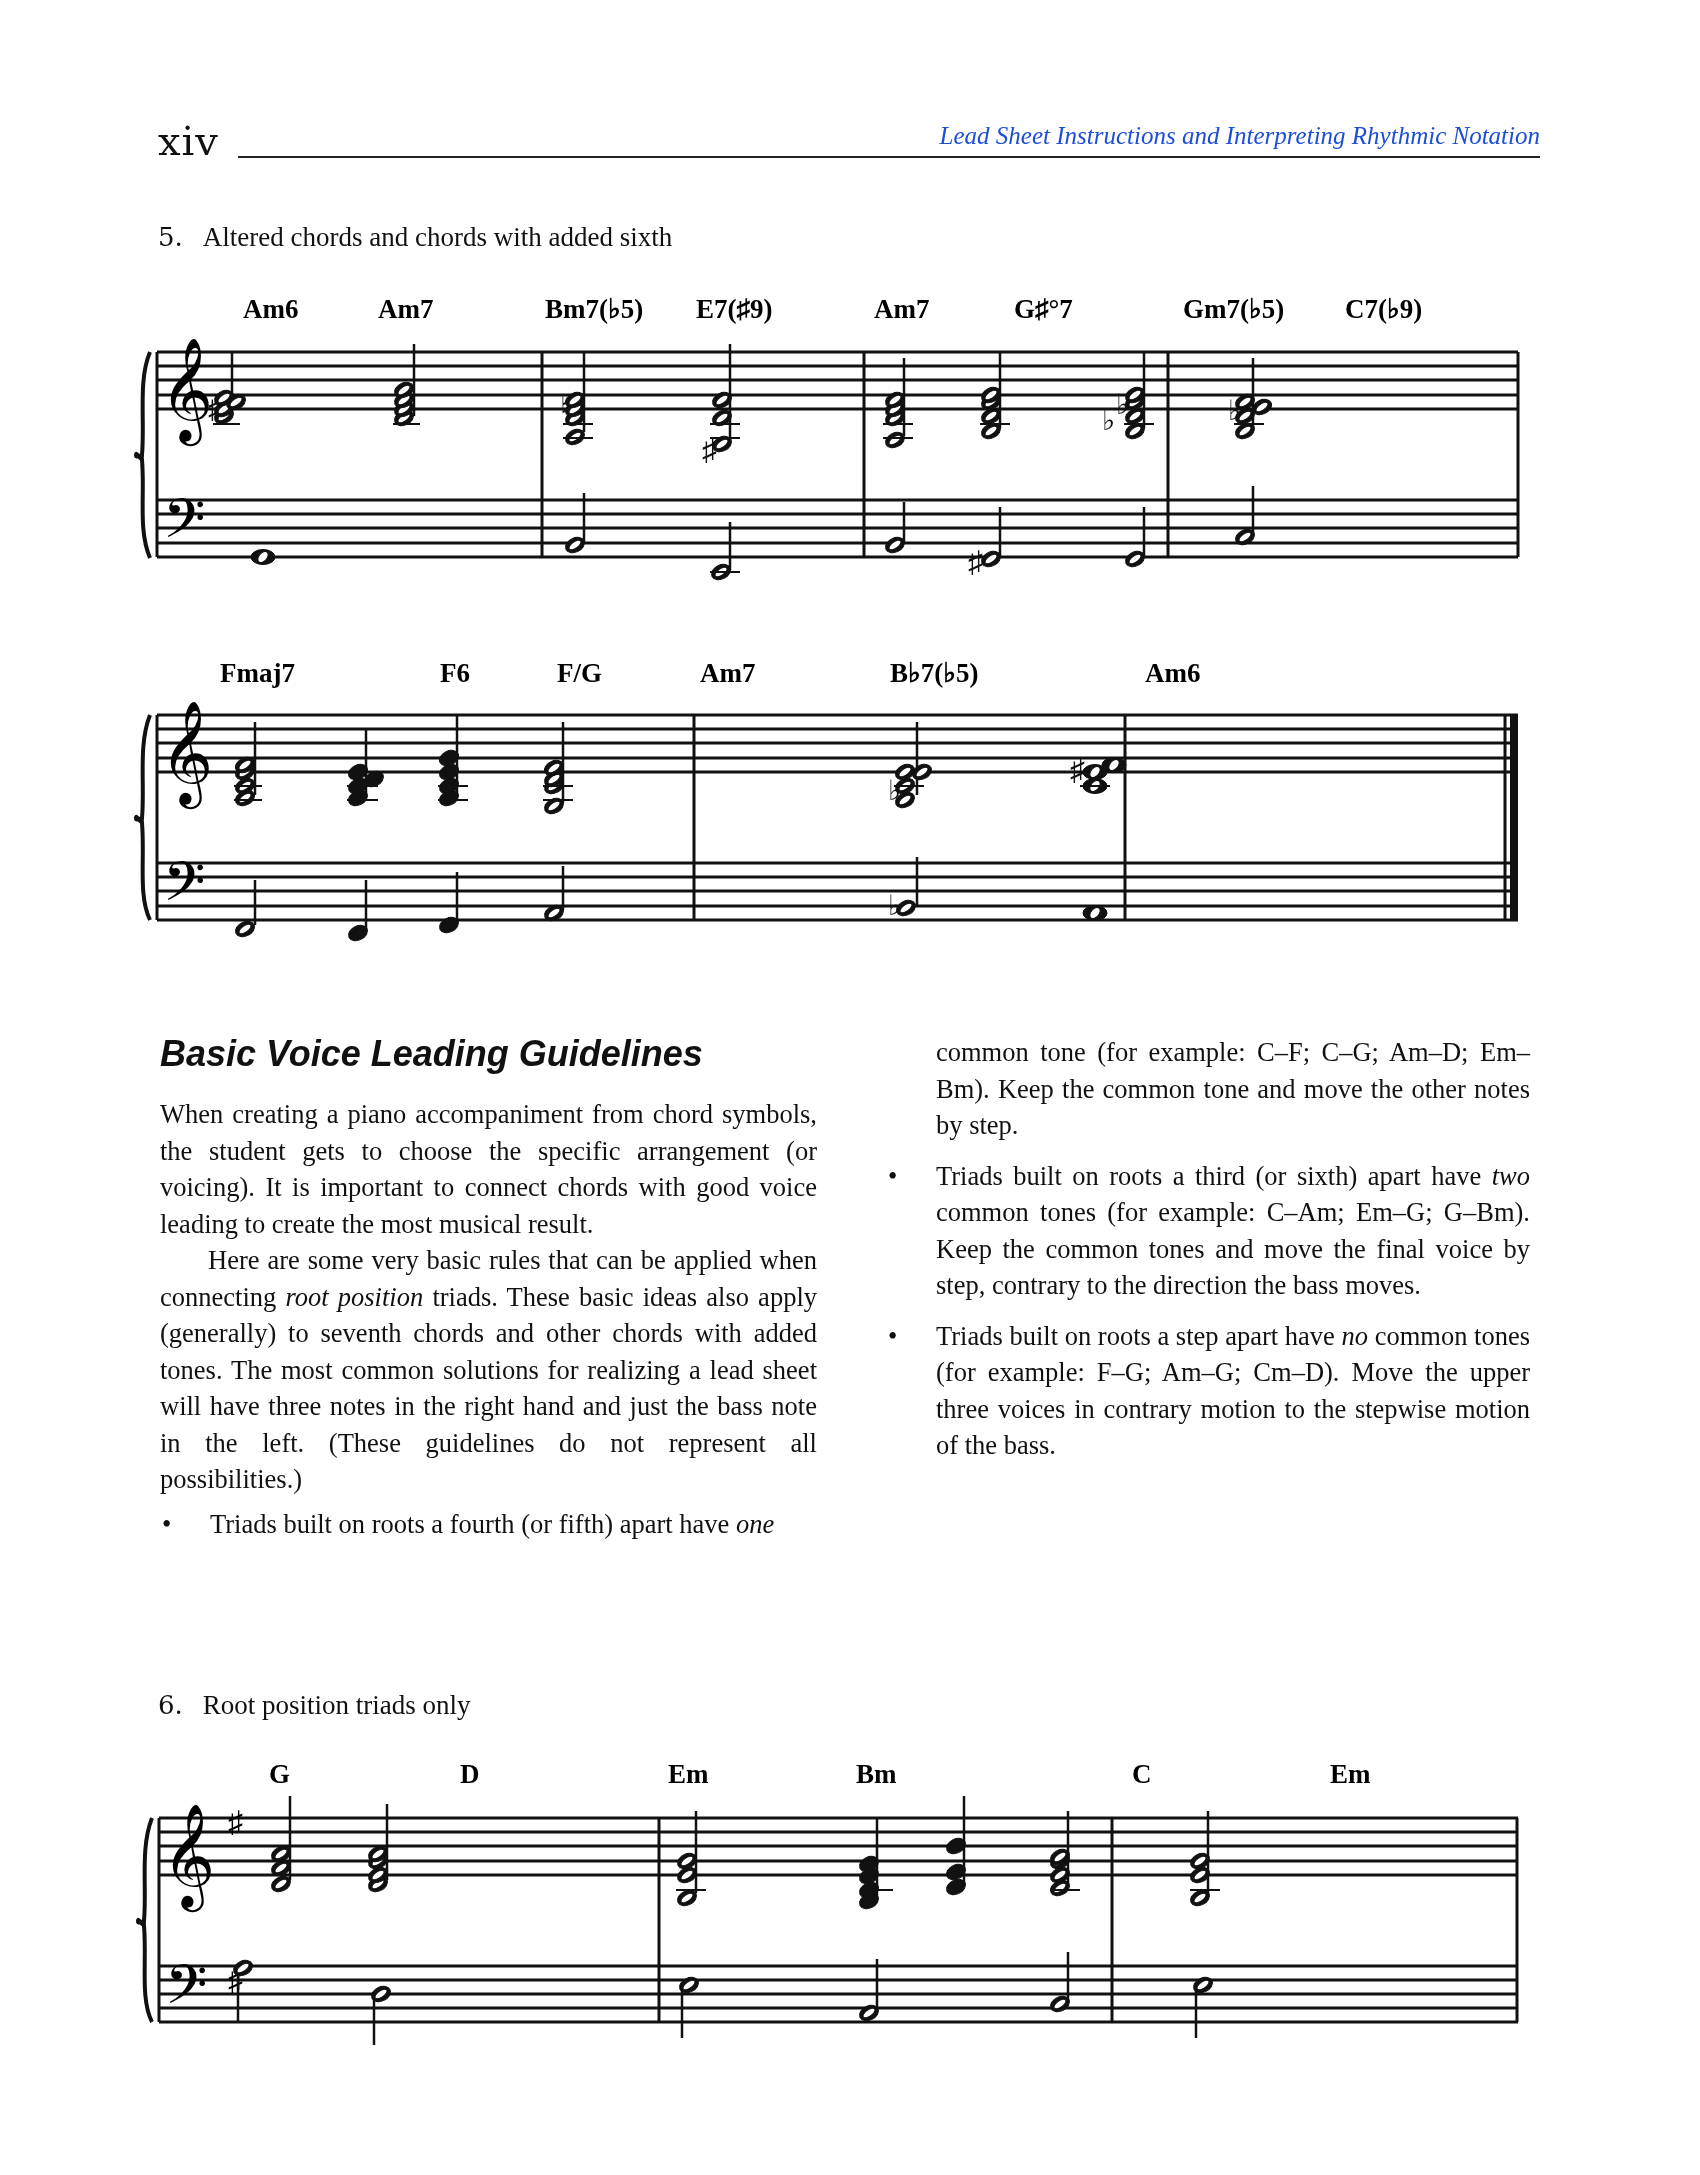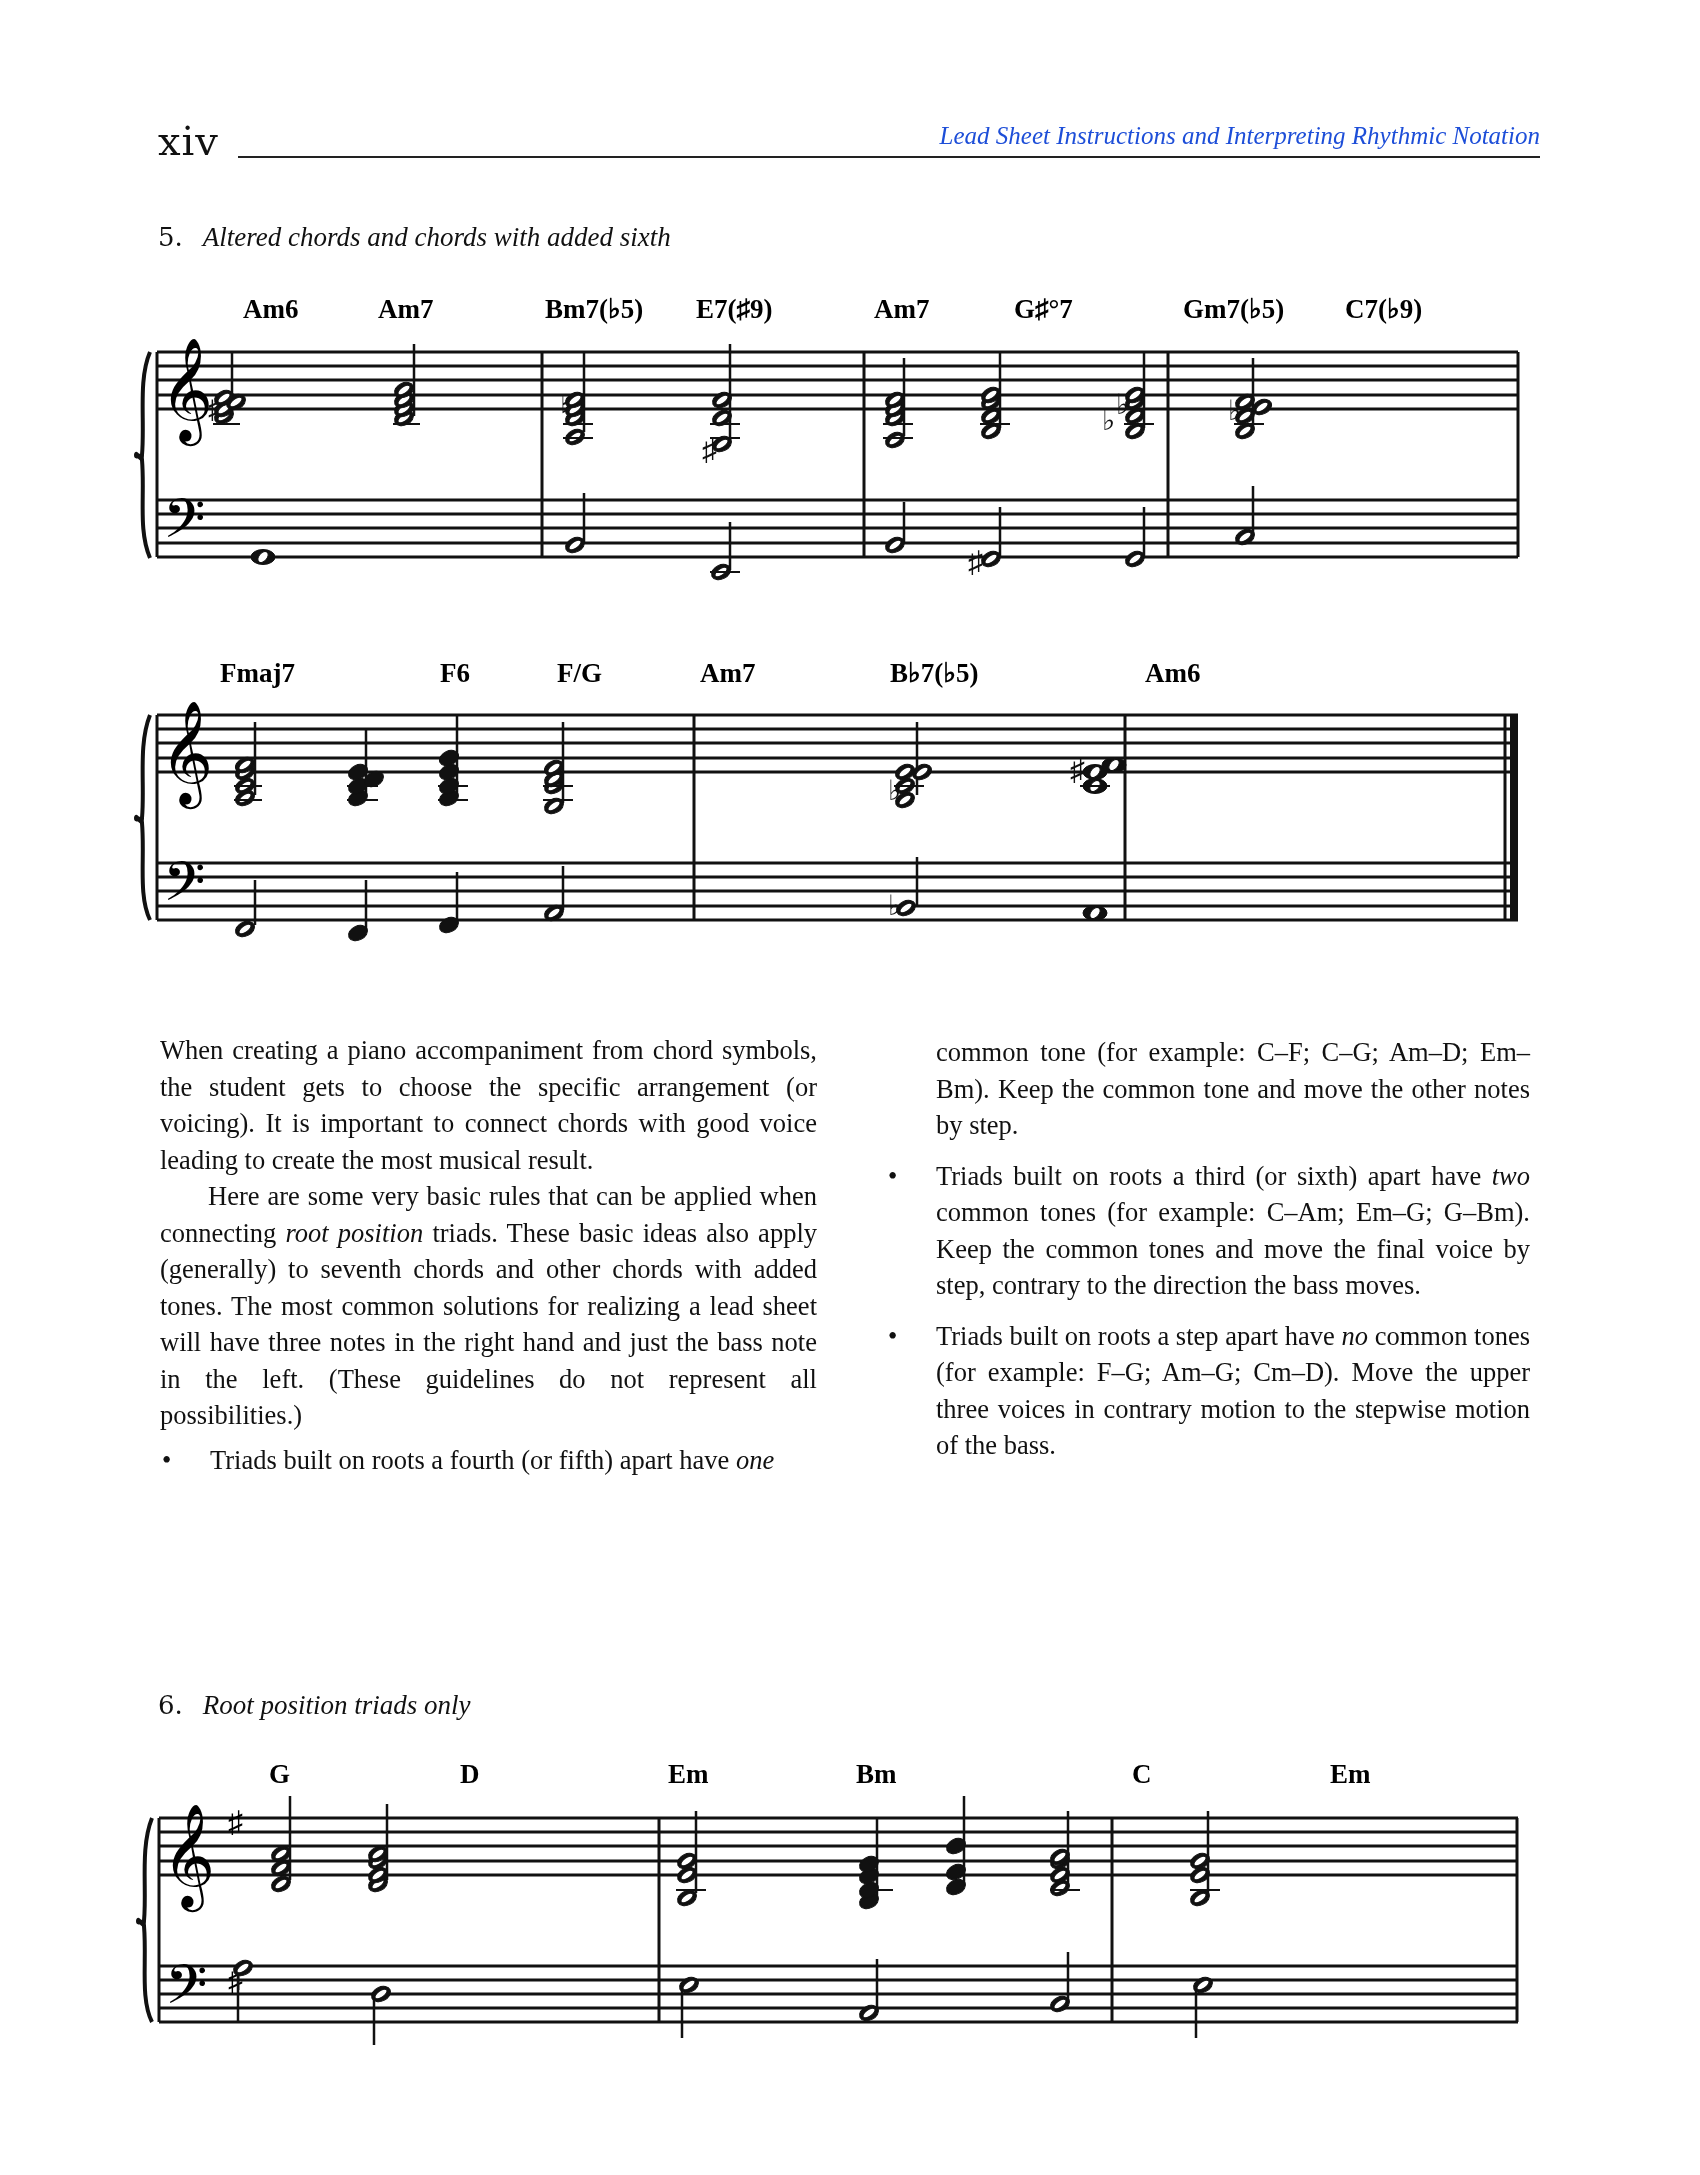--- a/index.html
+++ b/index.html
@@ -4,21 +4,21 @@
 <style>
   html, body { margin: 0; padding: 0; background: #ffffff; }
   body { width: 1700px; height: 2175px; position: relative; overflow: hidden; color: #111; }
 
   .pagenum { position: absolute; left: 158px; top: 118px; font-size: 40px; font-family: "DejaVu Serif", serif; letter-spacing: 1px; text-align: center; }
   .header-rule { position: absolute; left: 238px; right: 160px; top: 156px; border-top: 2px solid #222; }
   .running-head { position: absolute; right: 160px; top: 122px; font-size: 25px; font-style: italic; font-family: "Liberation Serif", serif; color: #1d4ed8; }
 
   .ex-label { position: absolute; left: 158px; font-size: 27px; font-family: "Liberation Serif", serif; }
   .ex-label .num { margin-right: 20px; font-style: normal; font-family: "DejaVu Serif", serif; font-size: 26px; }
-  .ex-label .title { font-style: italic; font-weight: normal; }
+  .ex-label .title { font-weight: normal; }
 
   svg.score { position: absolute; left: 0; top: 0; }
   .chord-sym { font-family: "Liberation Serif", serif; font-size: 27px; font-weight: bold; }
 
   .col { position: absolute; font-family: "Liberation Serif", serif; font-size: 26.5px; line-height: 36.5px; text-align: justify; }
   .col p { margin: 0; }
   .col .indent { text-indent: 48px; }
   .col h2 { font-family: "Liberation Sans", sans-serif; font-style: italic; font-weight: bold; font-size: 36px; margin: 0 0 20px 0; line-height: 44px; }
   .col ul { list-style: none; padding: 0; margin: 8px 16px 0 0; }
   .col li { position: relative; padding-left: 50px; margin-bottom: 8px; }
@@ -352,20 +352,21 @@
         <use href="#half-note-head" x="1200" y="1875"></use>
         <use href="#half-note-head" x="1200" y="1861"></use>
       <line x1="1190" y1="1890" x2="1220" y2="1890" stroke-width="2"></line>
       <line x1="1196" y1="1987" x2="1196" y2="2038" stroke-width="2.5"></line>
       <use href="#half-note-head" x="1203" y="1985"></use>
     </g>
   </g>
 </svg>
 
 <div class="col" style="left:160px; top:1032px; width:657px;">
+  <h2>Basic Voice Leading Guidelines</h2>
   <p>When creating a piano accompaniment from chord symbols, the student gets to choose the specific arrangement (or voicing). It is important to connect chords with good voice leading to create the most musical result.</p>
   <p class="indent"><span>Here are some very basic rules that can be applied when connecting </span><em>root position</em><span> triads. These basic ideas also apply (generally) to seventh chords and other chords with added tones. The most common solutions for realizing a lead sheet will have three notes in the right hand and just the bass note in the left. (These guidelines do not represent all possibilities.)</span></p>
   <ul>
     <li style="margin-bottom:0;">
       <span class="bullet">•</span>
       <span>Triads built on roots a fourth (or fifth) apart have </span><em>one</em><span>​</span><span></span>
     </li>
   </ul>
 </div>
 

